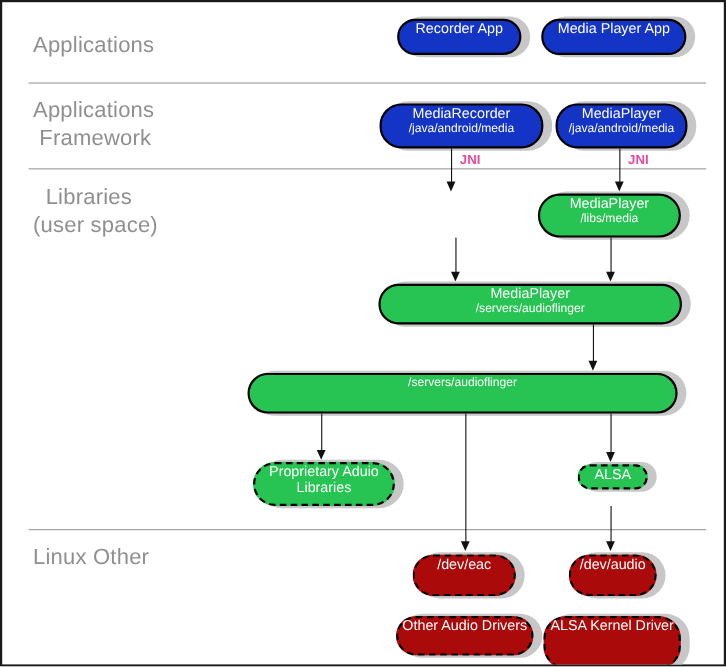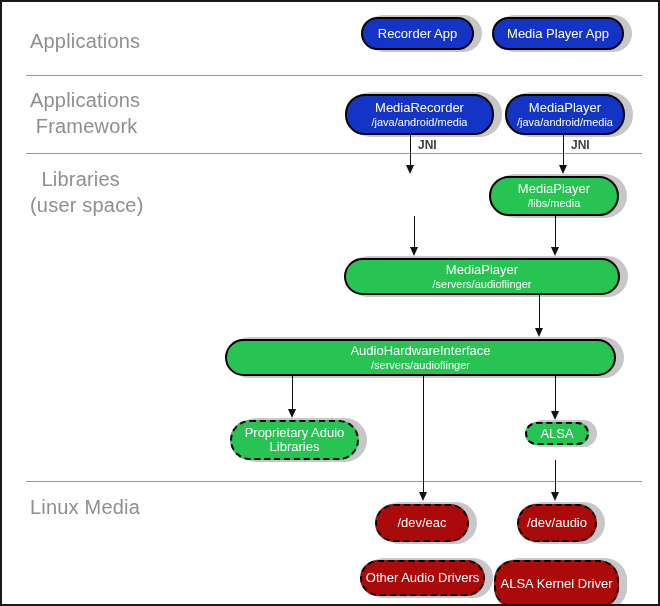--- a/index.html
+++ b/index.html
@@ -11,47 +11,47 @@
     position:absolute;color:#8f8f8f;font-size:20px;line-height:26px;
     white-space:pre;letter-spacing:0.2px;
   }
   .sep{
     position:absolute;height:0;border-top:1.5px solid #999999;
   }
   .node{
     position:absolute;box-sizing:border-box;
     border:2px solid #000;border-radius:20px;
     color:#ffffff;text-align:center;
-    display:flex;flex-direction:column;justify-content:center;align-items:center;
+    display:flex;flex-direction:column;align-items:center;
     box-shadow:6px 0 0 2px #c7c7c7;
     line-height:1.05;
   }
   .node .t{font-size:13px;}
   .node .s{font-size:11px;margin-top:2px;}
   .blue{background:#1334c4;}
   .green{background:#27c353;}
   .red{background:#aa0a0a;}
   .dashed{border-style:dashed;}
   .aline{position:absolute;width:1.4px;background:#111;}
   .ahead{
     position:absolute;width:0;height:0;
     border-left:4.5px solid transparent;border-right:4.5px solid transparent;
     border-top:9px solid #111;
   }
-  .jni{position:absolute;color:#404040;font-size:12px;font-weight:bold;}
+  .jni{position:absolute;color:#ec4899;font-size:12px;font-weight:bold;}
 </style>
 </head>
 <body>
 
 <div class="frame">
 
   <div class="section-label" style="left:28px;top:26px;">Applications</div>
   <div class="section-label" style="left:28px;top:85px;"><span>Applications</span><br><span> Framework</span></div>
   <div class="section-label" style="left:28px;top:164px;"><span>  Libraries</span><br><span>(user space)</span></div>
-  <div class="section-label" style="left:28px;top:492px;">Linux Media</div>
+  <div class="section-label" style="left:28px;top:492px;">Linux Other</div>
 
   <div class="sep" style="left:24px;top:73px;width:616px;"></div>
   <div class="sep" style="left:24px;top:151px;width:616px;"></div>
   <div class="sep" style="left:24px;top:479px;width:616px;"></div>
 
   <div class="node blue" style="left:359px;top:15px;width:113px;height:33px;">
     <div class="t">Recorder App</div>
   </div>
   <div class="node blue" style="left:490px;top:15px;width:132px;height:33px;">
     <div class="t">Media Player App</div>
@@ -85,21 +85,20 @@
 
   <div class="node green" style="left:342px;top:256px;width:276px;height:37px;">
     <div class="t">MediaPlayer</div>
     <div class="s">/servers/audioflinger</div>
   </div>
 
   <div class="aline" style="left:537px;top:293px;height:34px;"></div>
   <div class="ahead" style="left:533px;top:326px;"></div>
 
   <div class="node green" style="left:223px;top:337px;width:391px;height:37px;">
-    <div class="t">AudioHardwareInterface</div>
     <div class="s">/servers/audioflinger</div>
   </div>
 
   <div class="aline" style="left:290px;top:374px;height:34px;"></div>
   <div class="ahead" style="left:286px;top:407px;"></div>
   <div class="aline" style="left:421px;top:374px;height:117px;"></div>
   <div class="ahead" style="left:417px;top:490px;"></div>
   <div class="aline" style="left:553px;top:374px;height:36px;"></div>
   <div class="ahead" style="left:549px;top:409px;"></div>
 

